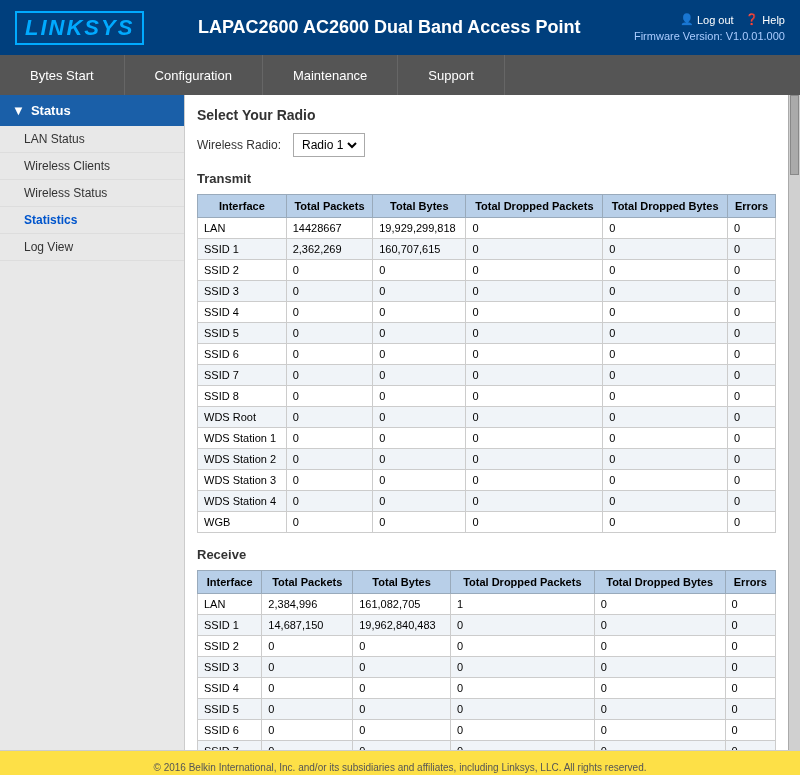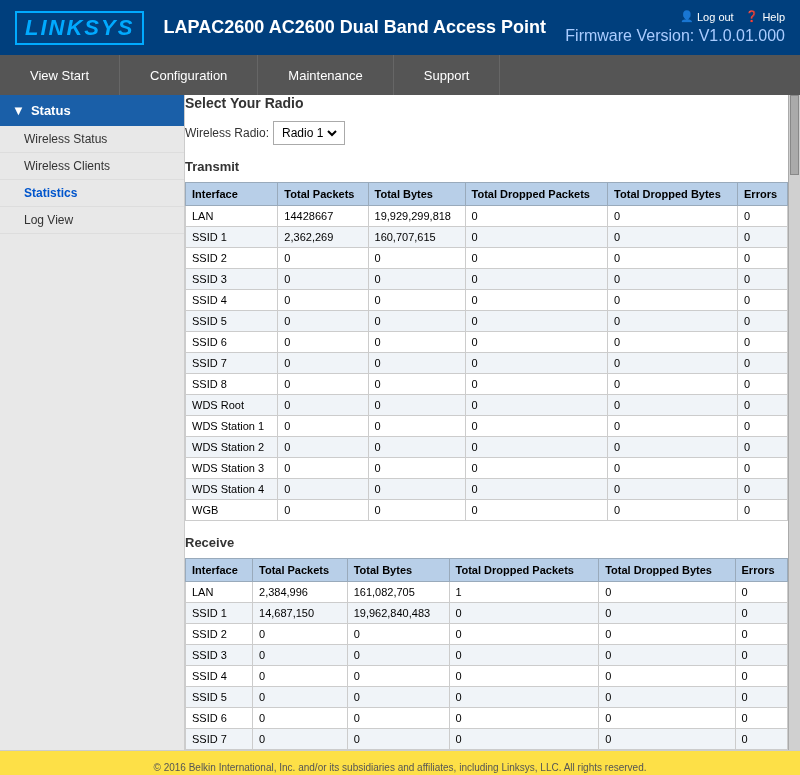--- a/index.html
+++ b/index.html
@@ -5,51 +5,51 @@
     * { margin: 0; padding: 0; box-sizing: border-box; }
     body { font-family: Arial, sans-serif; font-size: 12px; background: #d0d0d0; width: 800px; height: 775px; overflow: hidden; }
 
     
     .header { background: #003f7d; height: 55px; display: flex; align-items: center; justify-content: space-between; padding: 8px 15px; }
     .logo { color: #00aaff; font-size: 22px; font-weight: bold; font-style: italic; letter-spacing: 2px; background: #003f7d; border: 2px solid #00aaff; padding: 2px 8px; }
     .header-title { color: white; font-size: 18px; font-weight: bold; }
     .header-right { display: flex; flex-direction: column; align-items: flex-end; gap: 4px; }
     .header-links { display: flex; gap: 12px; color: white; font-size: 11px; }
     .header-links a { color: white; text-decoration: none; display: flex; align-items: center; gap: 3px; }
-    .firmware { color: #aaccff; font-size: 16px; }
+    .firmware { color: #aaccff; font-size: 11px; }
 
     
     .nav-bar { background: #555; height: 40px; display: flex; align-items: stretch; }
     .nav-item { color: white; padding: 0 30px; display: flex; align-items: center; cursor: pointer; font-size: 13px; border-right: 1px solid #666; }
 
     
     .main { display: flex; height: calc(775px - 55px - 40px - 25px); }
 
     
     .sidebar { width: 185px; background: #e8e8e8; border-right: 1px solid #ccc; flex-shrink: 0; }
     .sidebar-header { background: #1a5fa8; color: white; padding: 8px 12px; font-weight: bold; font-size: 13px; display: flex; align-items: center; gap: 6px; cursor: pointer; }
     .sidebar-item { padding: 6px 12px 6px 24px; cursor: pointer; color: #333; font-size: 12px; border-bottom: 1px solid #ddd; }
     .sidebar-item.active { color: #0055cc; font-weight: bold; }
 
     
-    .content { flex: 1; background: white; overflow-y: auto; }
+    .content { flex: 1; background: white; overflow-y: auto; padding: 12px; }
 
     
     .section-title { font-size: 14px; font-weight: bold; color: #333; margin-bottom: 10px; }
     .subsection-title { font-size: 13px; font-weight: bold; color: #333; margin: 14px 0 8px 0; }
 
     
-    .radio-row { display: flex; align-items: center; gap: 4px; margin-bottom: 12px; }
+    .radio-row { display: flex; align-items: center; gap: 12px; margin-bottom: 12px; }
     .radio-label { font-size: 12px; color: #333; }
     .radio-select { border: 1px solid #aaa; background: white; padding: 3px 4px; font-size: 12px; display: flex; gap: 4px; }
     .radio-select select { border: none; outline: none; font-size: 12px; background: white; }
 
     
     table { width: 100%; border-collapse: collapse; font-size: 11px; margin-bottom: 10px; }
-    th { background: #b8cfe8; border: 1px solid #9ab; padding: 5px 6px; text-align: left; font-weight: bold; font-size: 11px; }
+    th { background: #b8cfe8; border: 1px solid #9ab; padding: 5px 6px; text-align: center; font-weight: bold; font-size: 11px; }
     td { border: 1px solid #ccc; padding: 4px 6px; }
     tr:nth-child(even) td { background: #f0f4f8; }
     tr:nth-child(odd) td { background: white; }
 
     
     .footer { background: #fde047; height: 34px; display: flex; align-items: center; justify-content: center; font-size: 10px; color: #555; border-top: 1px solid #ccc; }
 
     
     .content::-webkit-scrollbar { width: 12px; }
     .content::-webkit-scrollbar-track { background: #e0e0e0; }
@@ -74,35 +74,36 @@
       <a href="#">
         <span>❓</span>
         <span>Help</span>
       </a>
     </div>
     <div class="firmware">Firmware Version: V1.0.01.000</div>
   </div>
 </div>
 
 <div class="nav-bar">
-  <div class="nav-item">View Start</div>
+  <div class="nav-item">Bytes Start</div>
   <div class="nav-item">Configuration</div>
   <div class="nav-item">Maintenance</div>
   <div class="nav-item">Support</div>
 </div>
 
 <div class="main">
 
   <div class="sidebar">
     <div class="sidebar-header">
       <span>▼</span>
       <span>Status</span>
     </div>
+    <div class="sidebar-item">LAN Status</div>
+    <div class="sidebar-item">Wireless Clients</div>
     <div class="sidebar-item">Wireless Status</div>
-    <div class="sidebar-item">Wireless Clients</div>
     <div class="sidebar-item active">Statistics</div>
     <div class="sidebar-item">Log View</div>
   </div>
 
   <div class="content">
     <div class="section-title">Select Your Radio</div>
 
     <div class="radio-row">
       <span class="radio-label">Wireless Radio:</span>
       <div class="radio-select">

